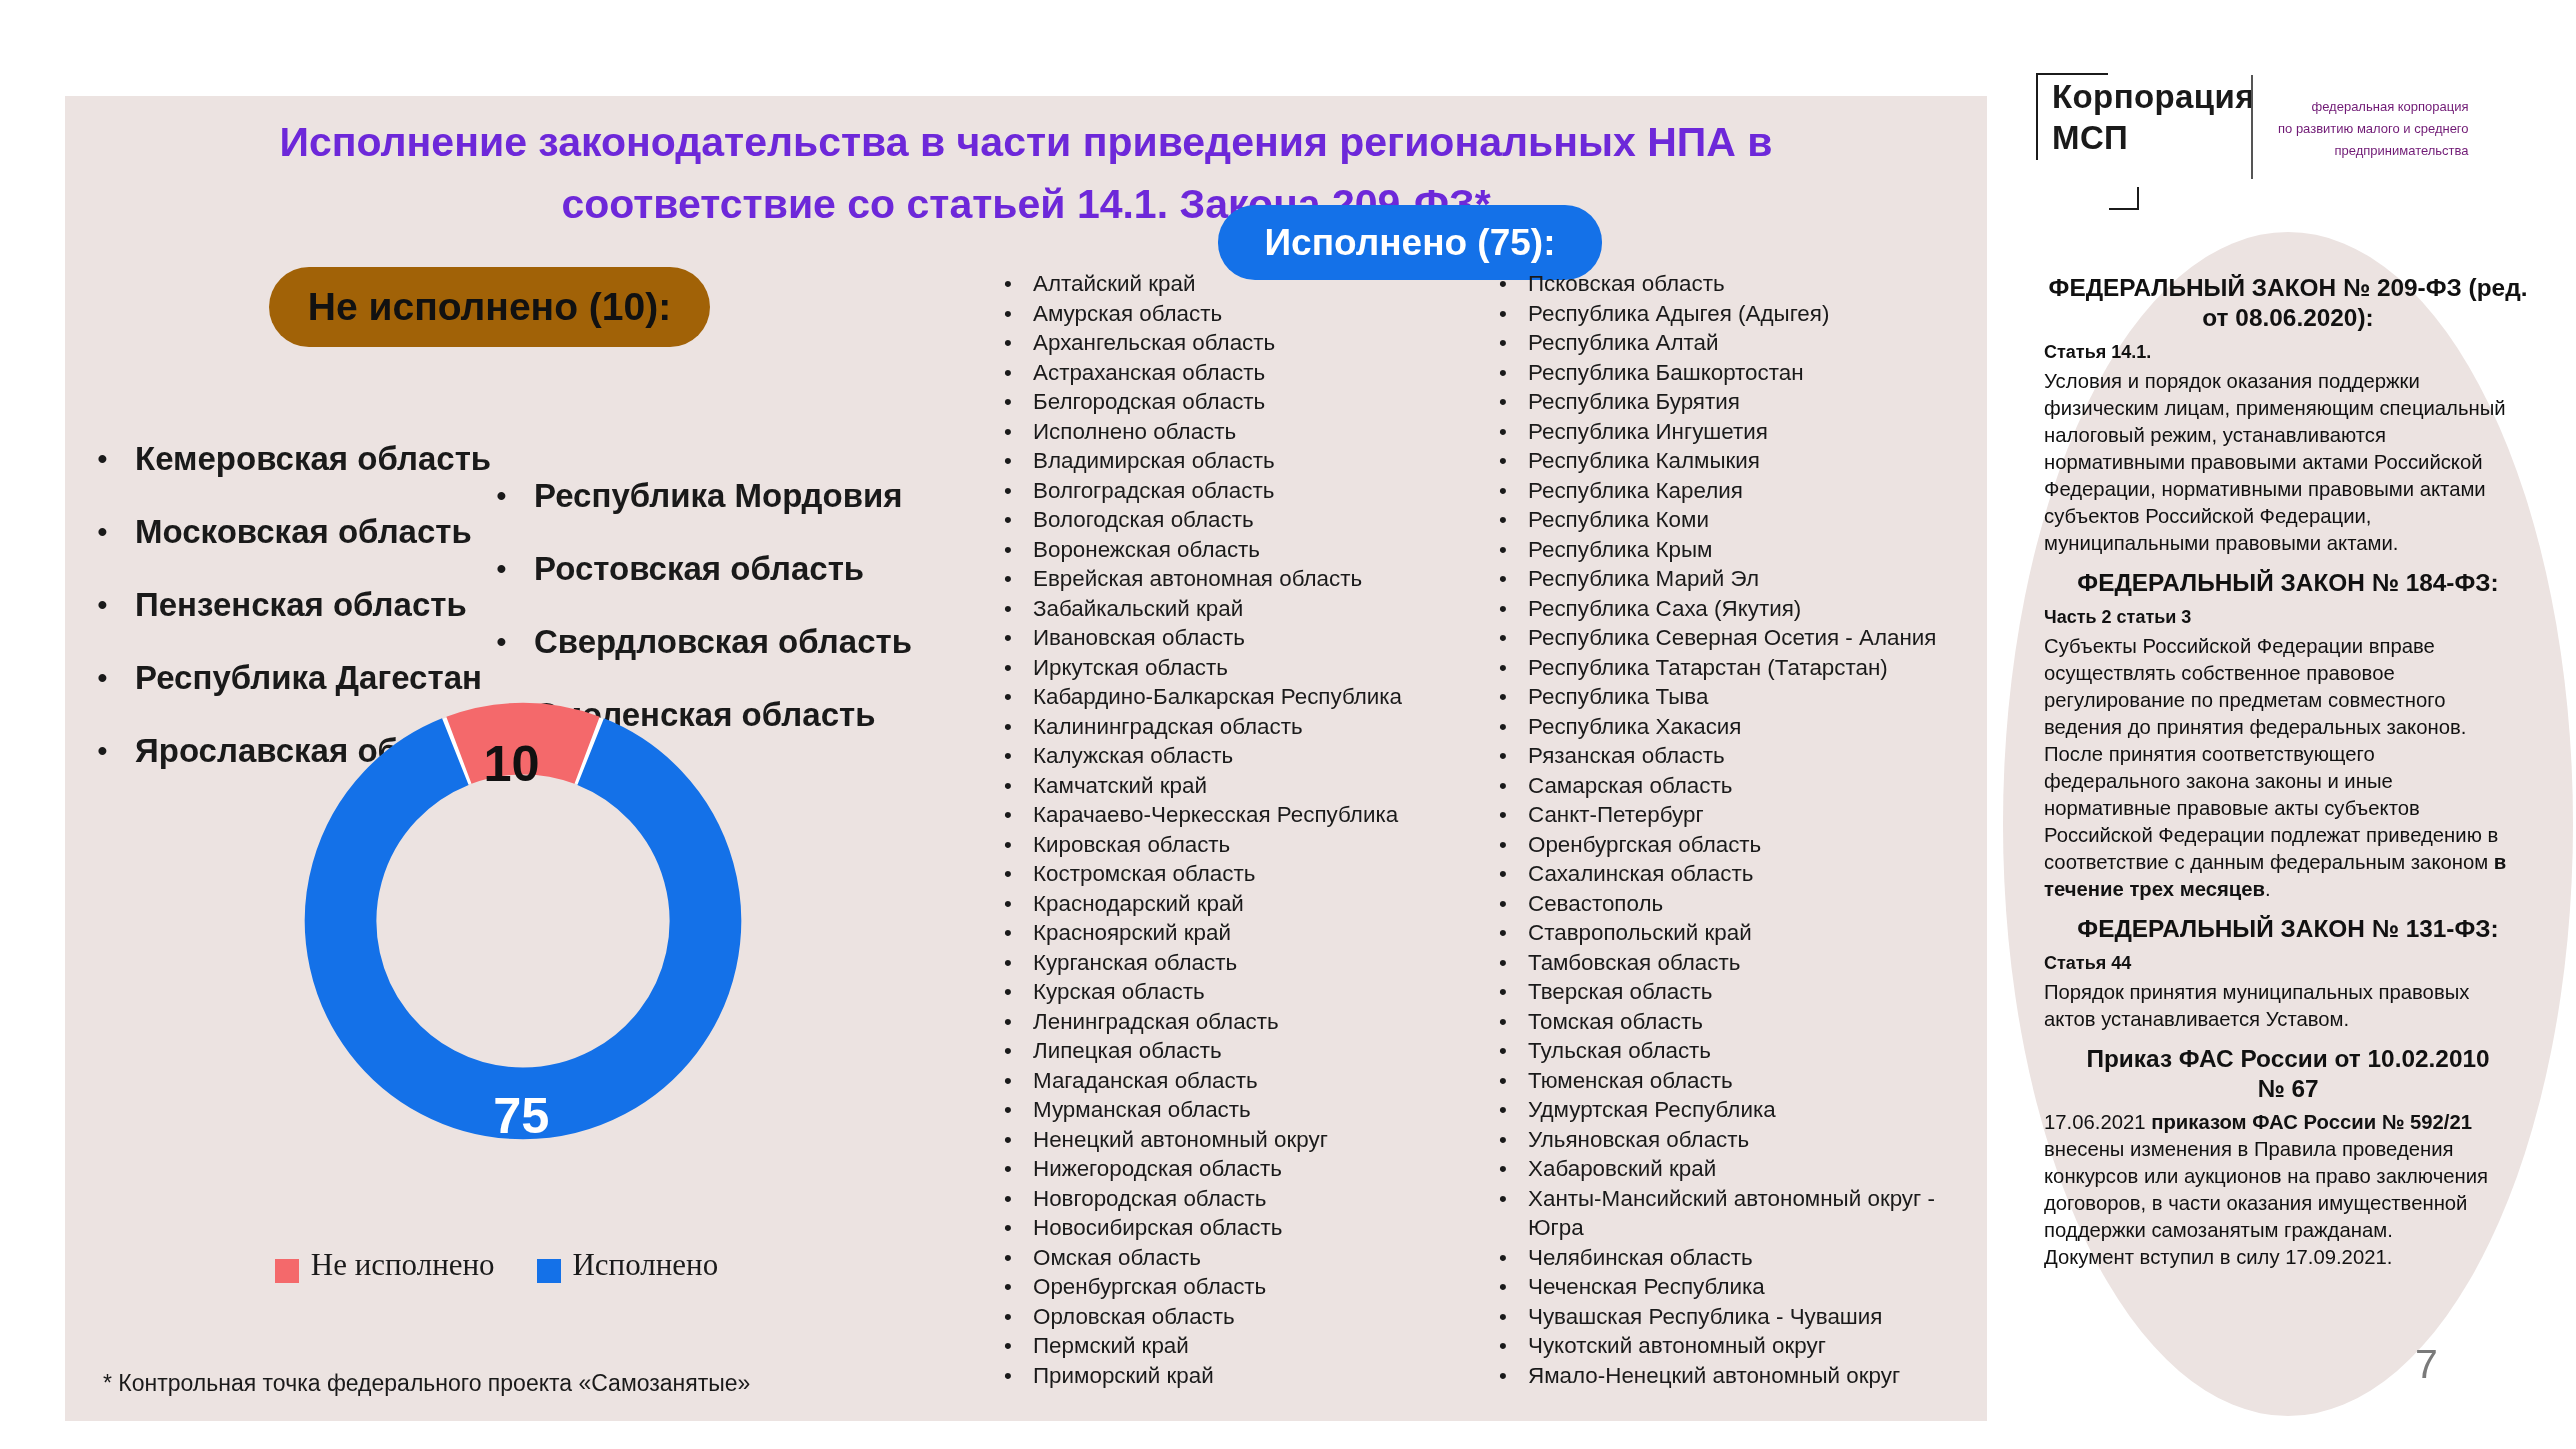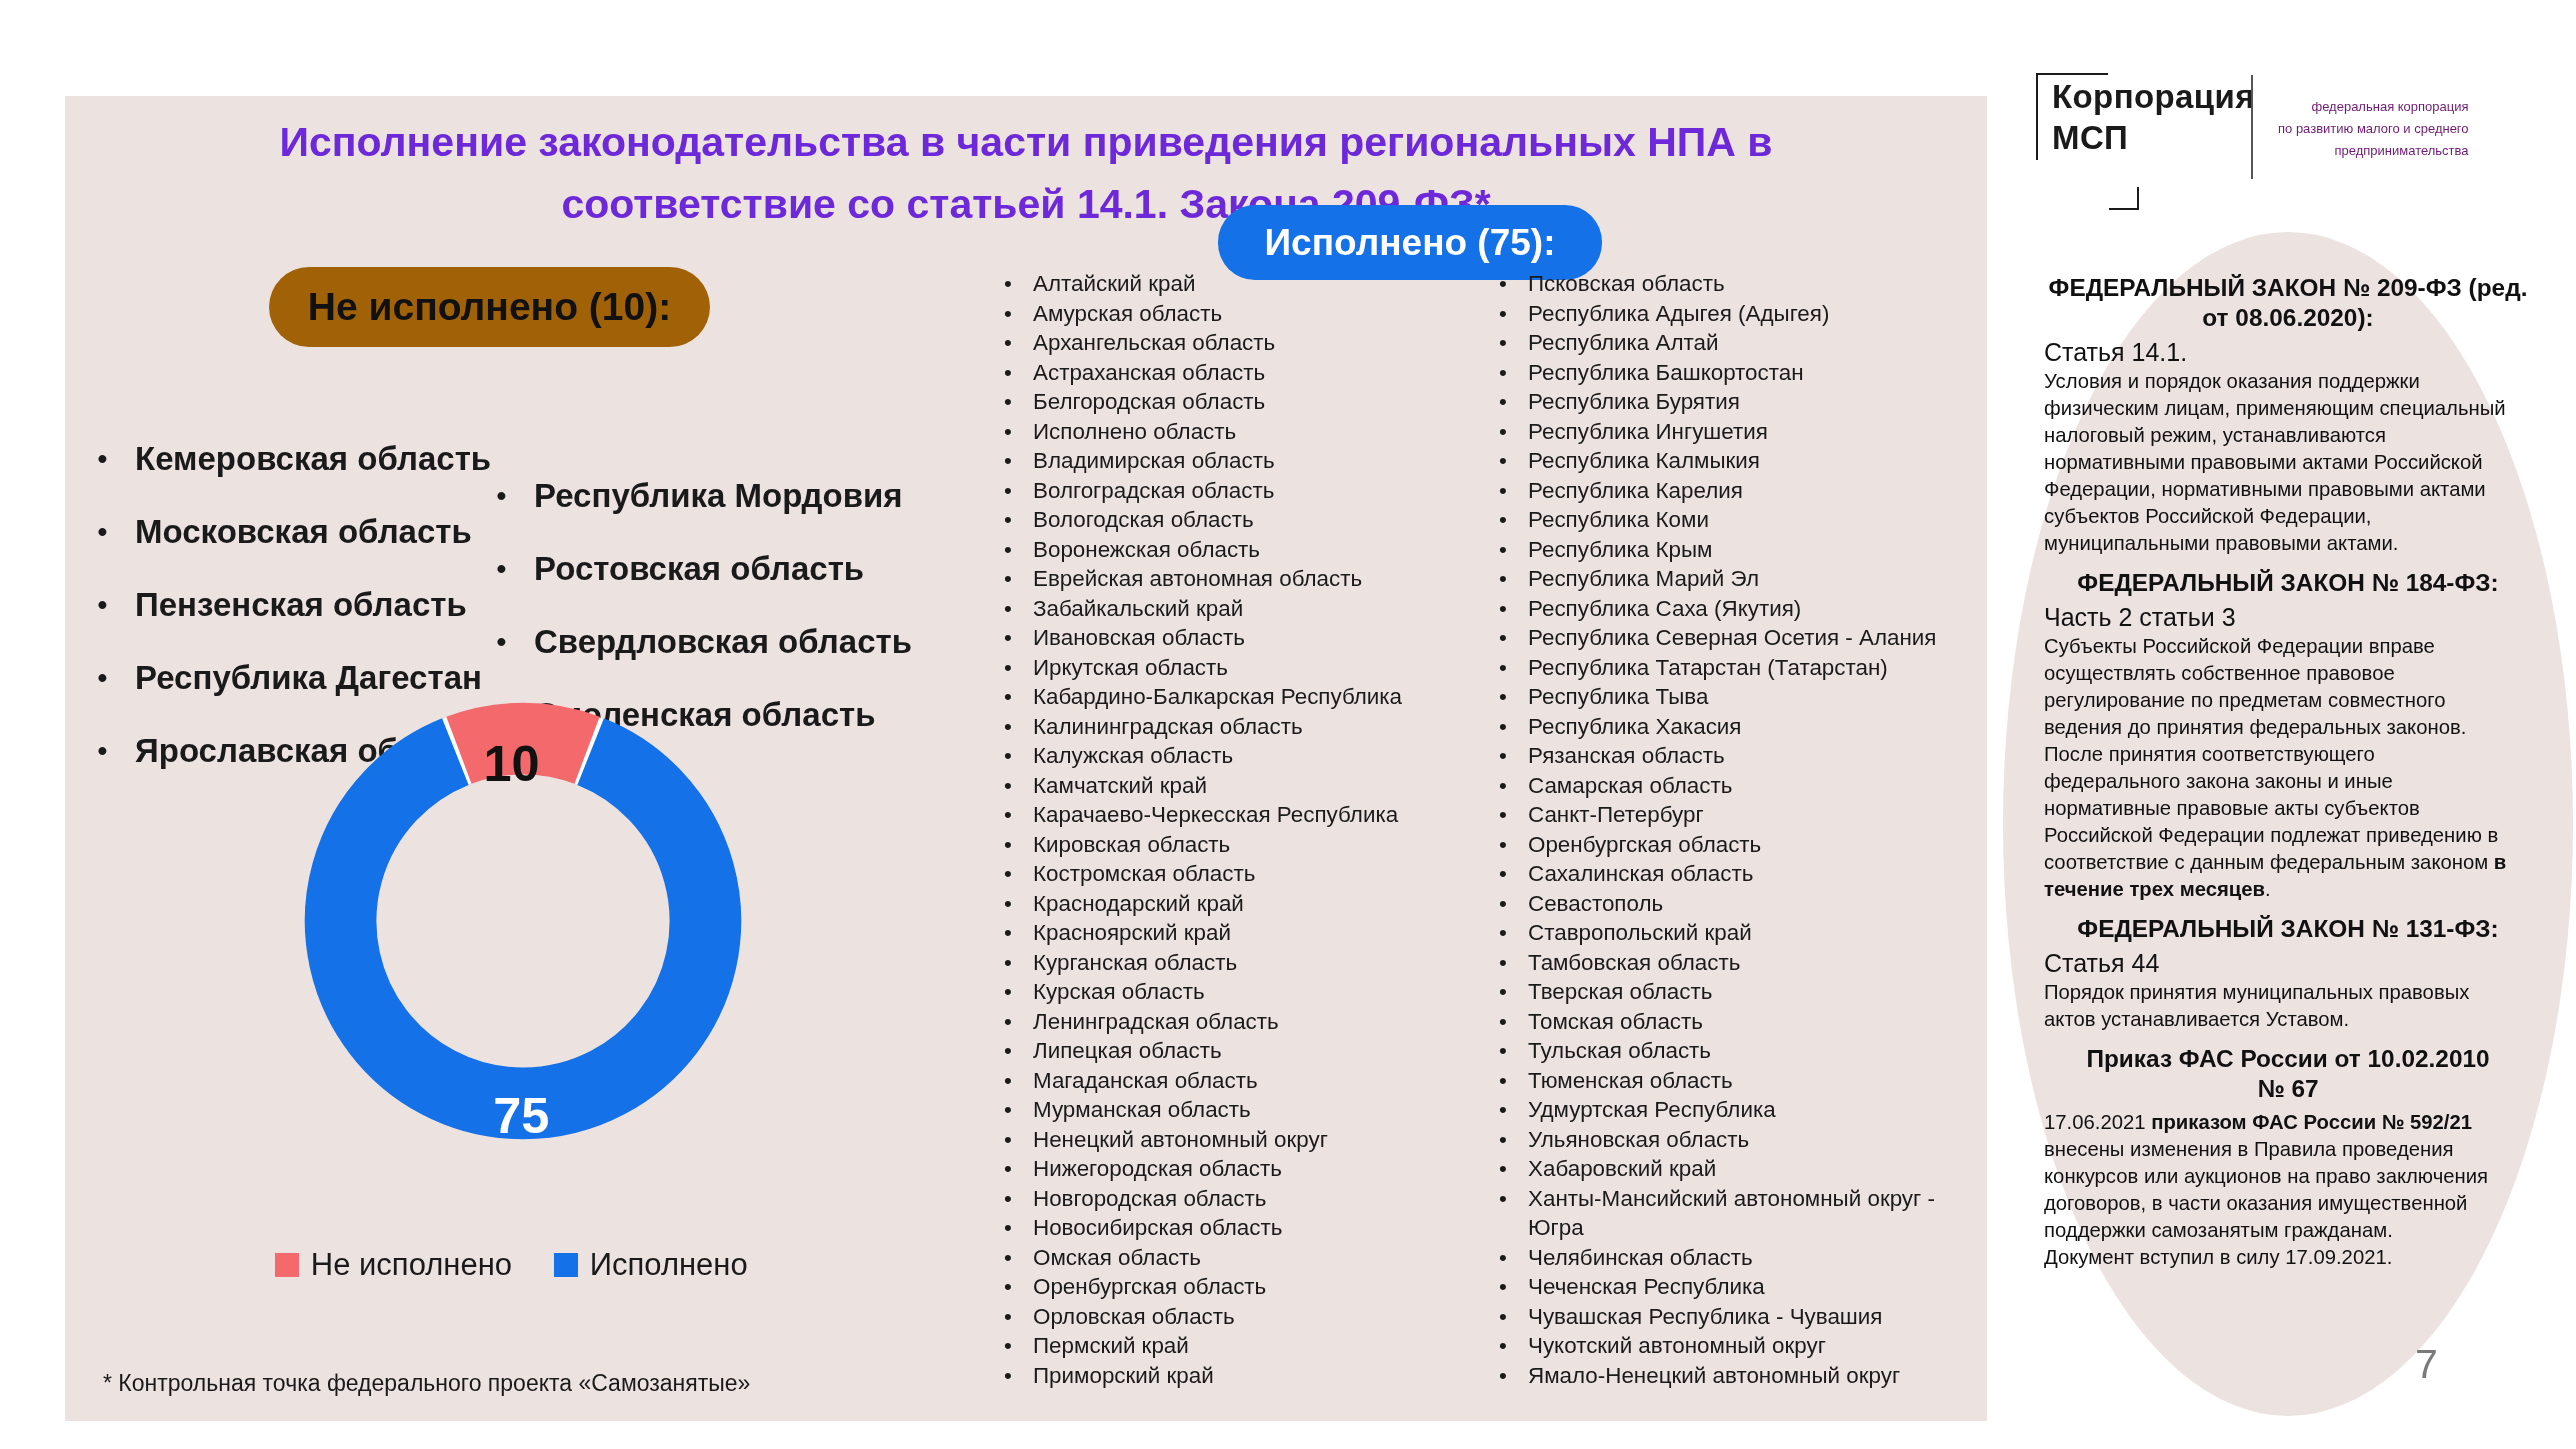--- a/index.html
+++ b/index.html
@@ -30,40 +30,40 @@
   .ex-list li::before{content:"\2022"; position:absolute; left:4.9px;}
   #ex-col1{left:999px; top:269px; width:472px;}
   #ex-col2{left:1494px; top:269px; width:446px;}
 
   #donut{position:absolute; left:295px; top:693px;}
   .donut-label{font-weight:700; font-size:62px; text-anchor:middle;}
   .donut-label-red{fill:#111111;}
   .donut-label-blue{fill:#ffffff;}
 
   .legend{position:absolute; left:275px; top:1247px; display:flex; gap:42px; font-size:31px;}
-  .legend-item{display:flex; align-items:center;}
+  .legend-item{display:flex; align-items:flex-end;font-family:Liberation Serif, serif;}
   .legend-swatch{width:24.4px; height:24.4px; margin-right:11.4px; display:inline-block;}
 
   .footnote{position:absolute; left:103px; top:1370px; font-size:23px;}
 
   
   .logo-bracket-tl{position:absolute; left:2036px; top:73px; width:70px; height:85px;
                    border-top:2.4px solid #1b1b1b; border-left:2.4px solid #1b1b1b;}
   .logo-bracket-br{position:absolute; left:2109px; top:187px; width:28px; height:21px;
                    border-bottom:2.4px solid #1b1b1b; border-right:2.4px solid #1b1b1b;}
   .logo-line1{position:absolute; left:2052px; top:78px; font-size:33px; font-weight:600; letter-spacing:0.4px;}
   .logo-line2{position:absolute; left:2052px; top:119px; font-size:33px; font-weight:600; letter-spacing:0.4px;}
   .logo-divider{position:absolute; left:2251px; top:75px; width:1.6px; height:104px; background:#555;}
   .logo-tagline{position:absolute; left:2278px; top:96px; font-size:13px; line-height:22px; color:#701a75;text-align:right;}
 
   
   .law{position:absolute; left:2044px; top:262px; width:488px; color:#111;}
   .law-h{font-weight:700; font-size:24.4px; line-height:30px; text-align:center; margin:11.4px auto 4.9px auto;}
   .law-h-narrow{max-width:423px;}
-  .law-sub{font-weight:400; font-size:25px; line-height:28px; margin:3.3px 0 1.6px 0;}
+  .law-sub{font-weight:700; font-size:18px; line-height:28px; margin:3.3px 0 1.6px 0;}
   .law-body{font-size:20.3px; line-height:27px; max-width:465px;}
   .law-body b{font-weight:700;}
 
   .page-number{position:absolute; left:2415px; top:1341px; font-size:41px; color:#7a7a7a;}
 </style>
 </head>
 <body>
 
 <div id="page">
 

